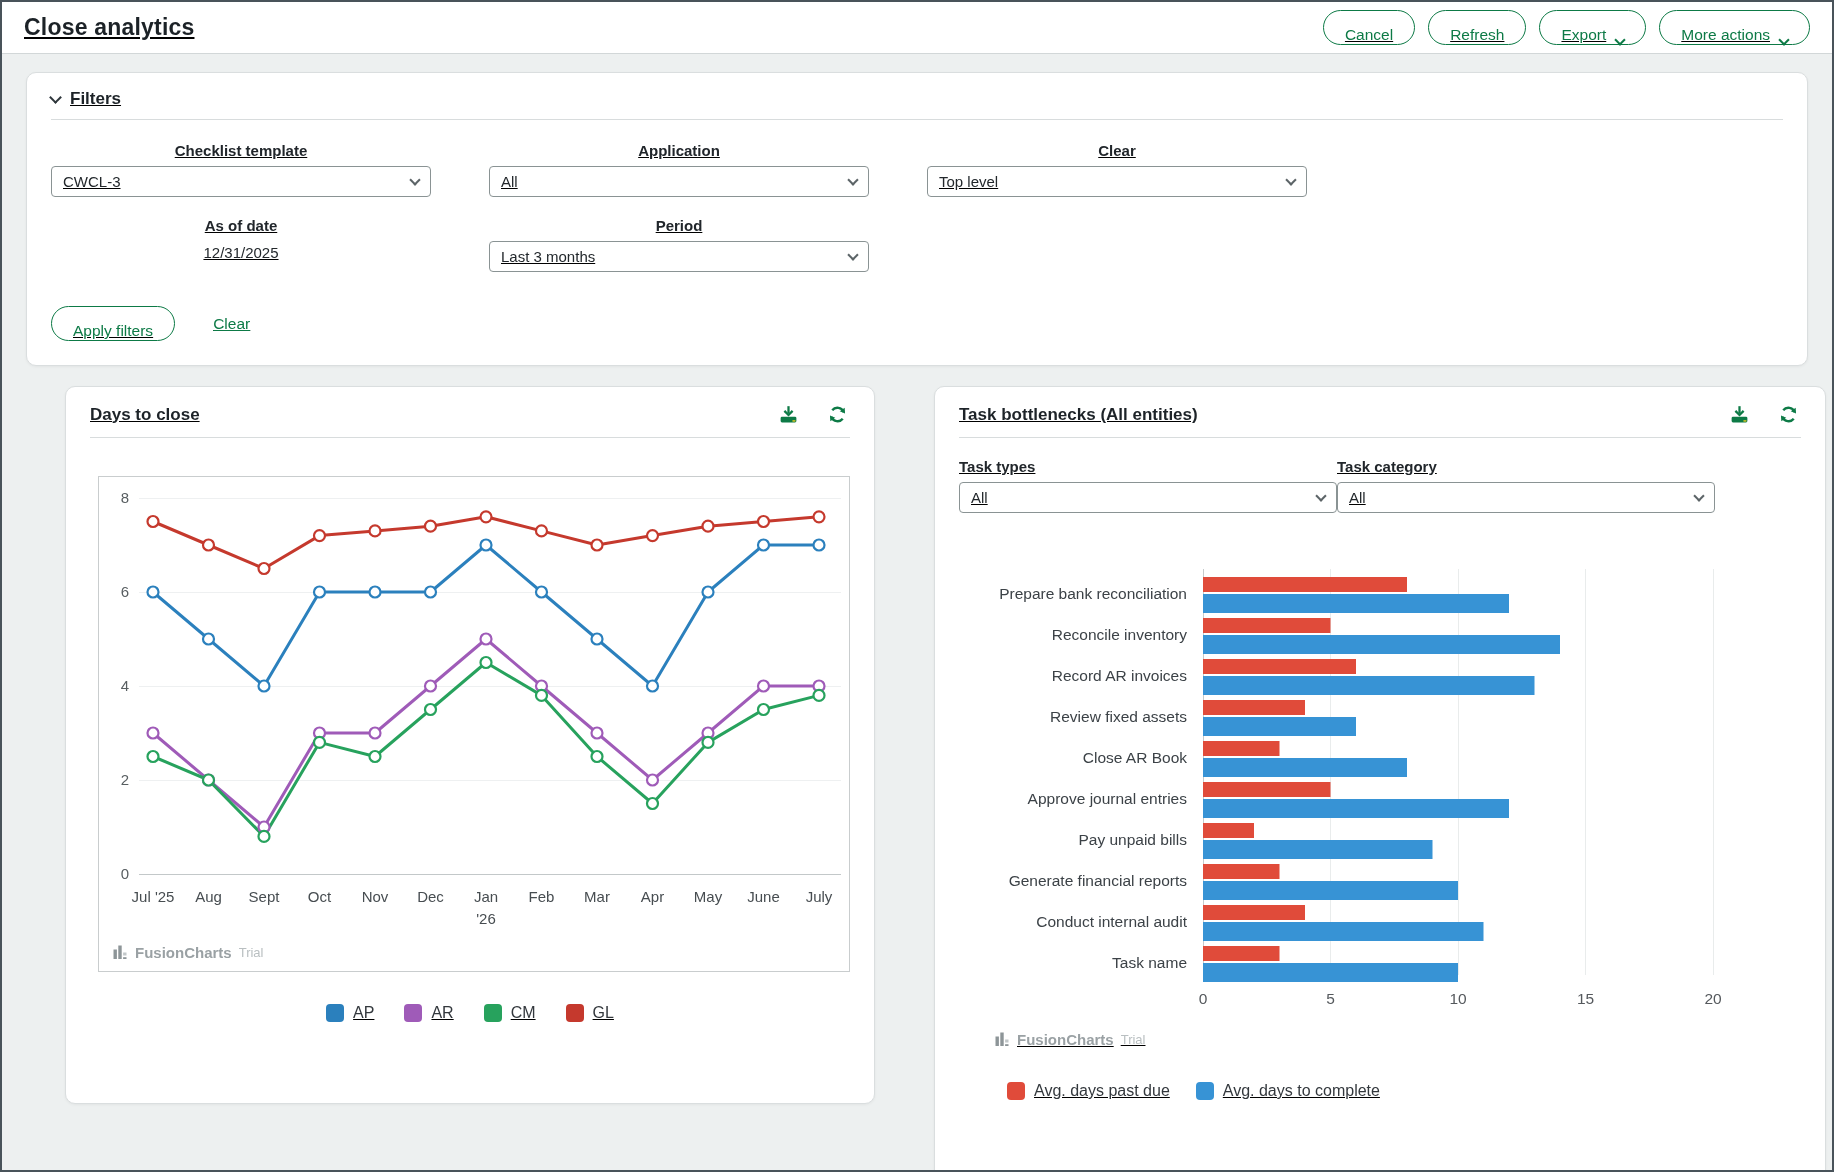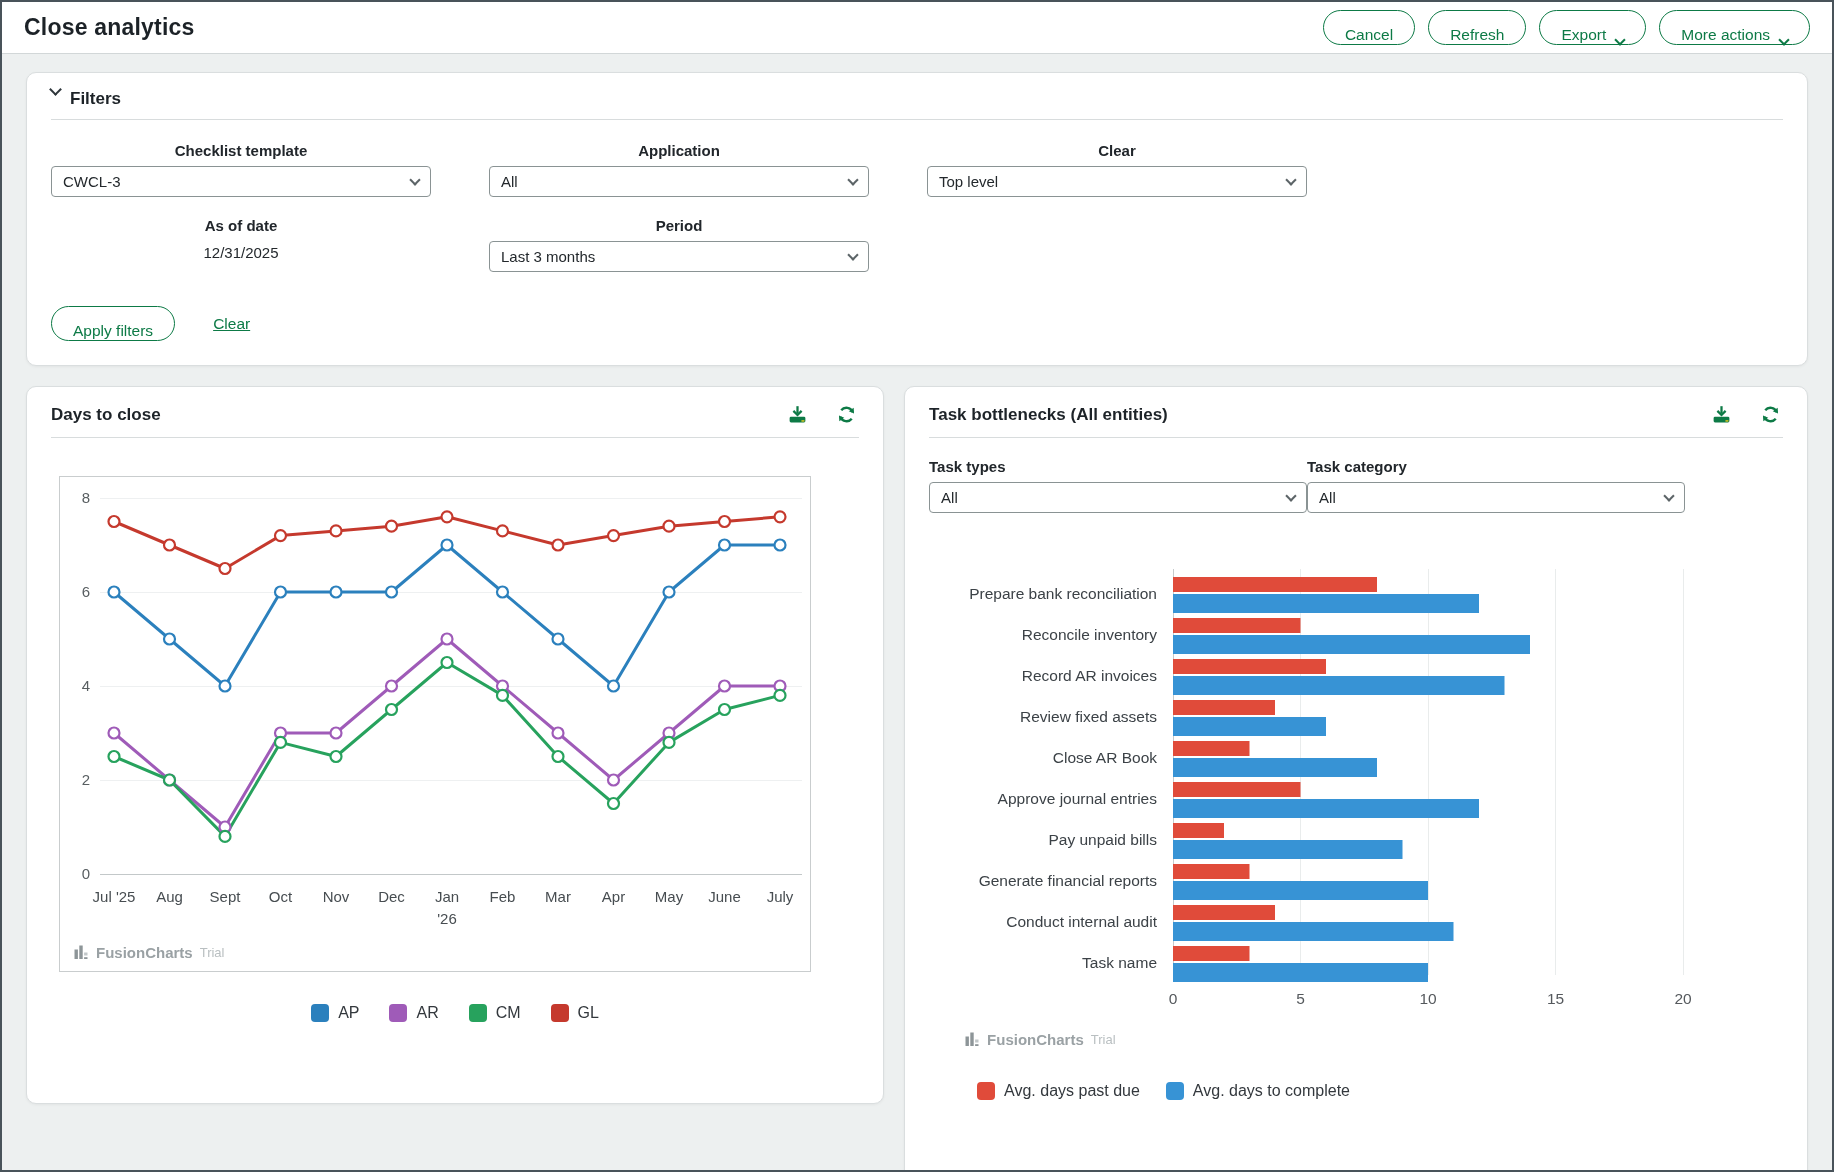--- a/index.html
+++ b/index.html
@@ -1,40 +1,40 @@
 <!DOCTYPE html>
 <html><head>
 <meta charset="utf-8">
 <style>
   * { margin:0; padding:0; box-sizing:border-box; }
   html,body { width:1834px; height:1172px; }
   body { font-family:"Liberation Sans", sans-serif; background:#edf0f0; }
-  .page { width:1834px; height:1172px; border:2px solid #49535a; overflow:hidden; background:#edf0f0; }
+  .page { width:1834px; height:1172px; border:2px solid #49535a; overflow:hidden; background:#edf0f0;text-decoration:underline; }
 
   
   .topbar { background:#fff; height:52px; display:flex; align-items:center;
             justify-content:space-between; padding:0 22px; border-bottom:1px solid #d2d7d8; }
   .page-title { font-size:23px; font-weight:700; color:#1c2227; letter-spacing:.2px; }
   .topbar-actions { display:flex; gap:13px; }
   .pill-btn { display:inline-flex; align-items:flex-end; gap:10px; height:35px; padding:0 21px;
               border:1.6px solid #0d7a46; border-radius:18px; background:#fff; color:#0d7a46;
               font-size:15.5px; font-family:"Liberation Sans",sans-serif; cursor:pointer; }
   .chev { display:inline-block; width:8px; height:8px; border-right:2px solid #0d7a46;
           border-bottom:2px solid #0d7a46; transform:rotate(45deg); margin-top:-4px; }
   .chev.gray { width:8px; height:8px; border-color:#5c6467; }
   .chev.dark { width:9px; height:9px; border-color:#2e363b; }
 
   
   .card { background:#fff; border:1px solid #dadedf; border-radius:10px;
-          box-shadow:0 1px 3px rgba(0,0,0,.05); }
+          box-shadow:0 1px 3px rgba(0,0,0,.05);margin-left:39px; }
   .filters-card { margin:18px 24px 20px 24px; padding:16px 24px 24px 24px; }
   .card-head { display:flex; align-items:center; justify-content:space-between;
                padding-bottom:10px; border-bottom:1px solid #d8dcdd; }
   .card-head-title { font-size:17px; font-weight:700; color:#1d2328; }
-  .filters-head { display:flex; gap:10px; }
+  .filters-head { display:flex; align-items:center; gap:10px; }
   .icon-btn { background:none; border:none; cursor:pointer; padding:2px; display:flex; align-items:center; }
   .head-icons { display:flex; gap:24px; align-items:center; }
 
   
   .filter-grid { display:grid; grid-template-columns:380px 380px 380px; column-gap:58px;
                  row-gap:20px; margin-top:22px;text-align:center; }
   .f-label { font-size:15px; font-weight:700; color:#21262b; margin-bottom:7px; }
   .select { height:31px; border:1px solid #8a9394; border-radius:4px; background:#fff;
             display:flex; align-items:center; justify-content:space-between; padding:13px 11px;
             cursor:pointer; }

